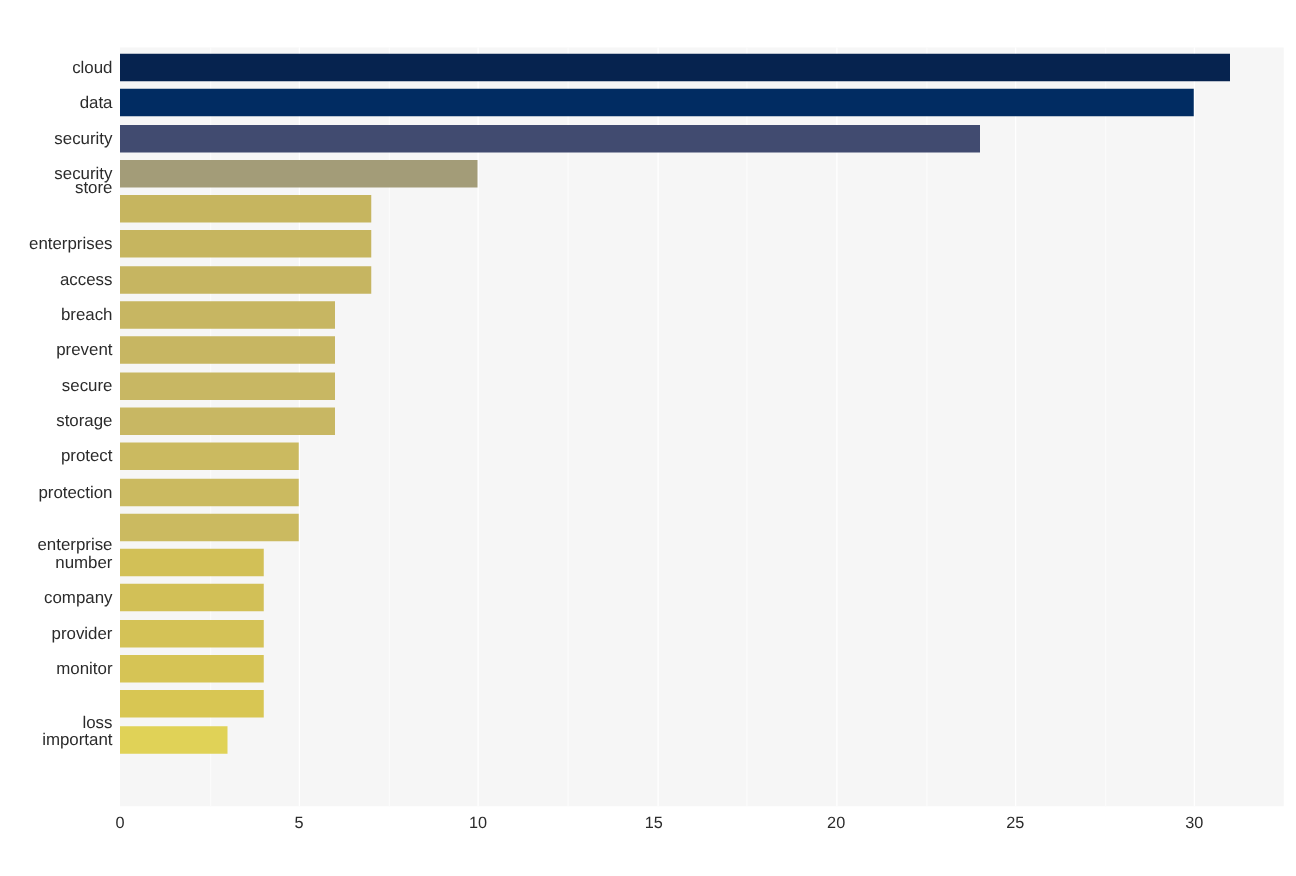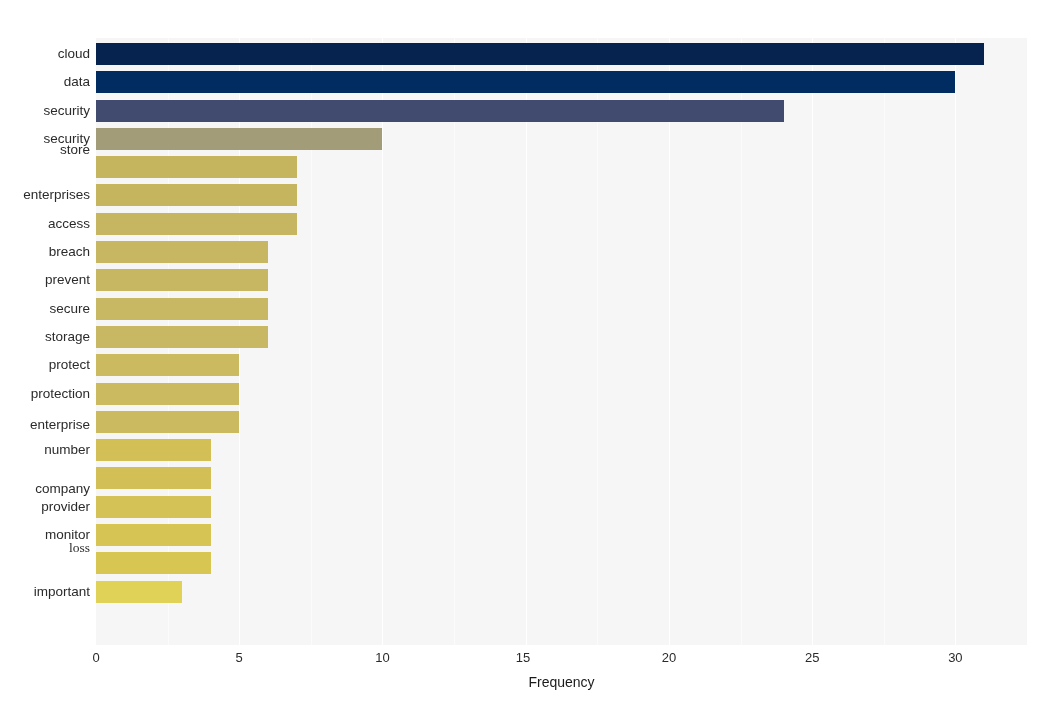--- a/index.html
+++ b/index.html
@@ -204,34 +204,33 @@
       <div class="ylabel" style="top: 86.8951px; height: 28.2984px; line-height: 28.2984px;">security</div>
       <div class="ylabel" style="top: 98px; height: 28.2984px; line-height: 28.2984px; padding-left: 26px;">store</div>
       <div class="ylabel" style="top: 143.492px; height: 28.2984px; line-height: 28.2984px;">enterprises</div>
       <div class="ylabel" style="top: 171.79px; height: 28.2984px; line-height: 28.2984px;">access</div>
       <div class="ylabel" style="top: 200.089px; height: 28.2984px; line-height: 28.2984px;">breach</div>
       <div class="ylabel" style="top: 228.387px; height: 28.2984px; line-height: 28.2984px;">prevent</div>
       <div class="ylabel" style="top: 256.685px; height: 28.2984px; line-height: 28.2984px;">secure</div>
       <div class="ylabel" style="top: 284.984px; height: 28.2984px; line-height: 28.2984px;">storage</div>
       <div class="ylabel" style="top: 313.282px; height: 28.2984px; line-height: 28.2984px;">protect</div>
       <div class="ylabel" style="top: 341.58px; height: 28.2984px; line-height: 28.2984px;">protection</div>
-      <div class="ylabel" style="top: 373px; height: 28.2984px; line-height: 28.2984px;">enterprise</div>
+      <div class="ylabel" style="top: 384px; height: 28.2984px; line-height: 28.2984px;">enterprise</div>
       <div class="ylabel" style="top: 398.177px; height: 28.2984px; line-height: 28.2984px;">number</div>
-      <div class="ylabel" style="top: 426.476px; height: 28.2984px; line-height: 28.2984px; margin-top: 11px;">company</div>
+      <div class="ylabel" style="top: 426.476px; height: 28.2984px; line-height: 28.2984px;">company</div>
       <div class="ylabel" style="top: 454.774px; height: 28.2984px; line-height: 28.2984px;">provider</div>
       <div class="ylabel" style="top: 483.072px; height: 28.2984px; line-height: 28.2984px;">monitor</div>
-      <div class="ylabel" style="top: 496px; height: 28.2984px; line-height: 28.2984px; font-family: Liberation Serif, serif;">loss</div>
+      <div class="ylabel" style="top: 526px; height: 28.2984px; line-height: 28.2984px;">loss</div>
       <div class="ylabel" style="top: 539.669px; height: 28.2984px; line-height: 28.2984px;">important</div>
     </div>
 
   <div id="xticks">
       <div class="xtick" style="left: 96px;">0</div>
       <div class="xtick" style="left: 239.231px;">5</div>
       <div class="xtick" style="left: 382.462px;">10</div>
       <div class="xtick" style="left: 523px;">15</div>
       <div class="xtick" style="left: 668.923px;">20</div>
       <div class="xtick" style="left: 812.154px;">25</div>
       <div class="xtick" style="left: 955.385px;">30</div>
     </div>
 
-  <div id="xaxis-label">Frequency</div>
 
 </div>
 
 </body></html>

